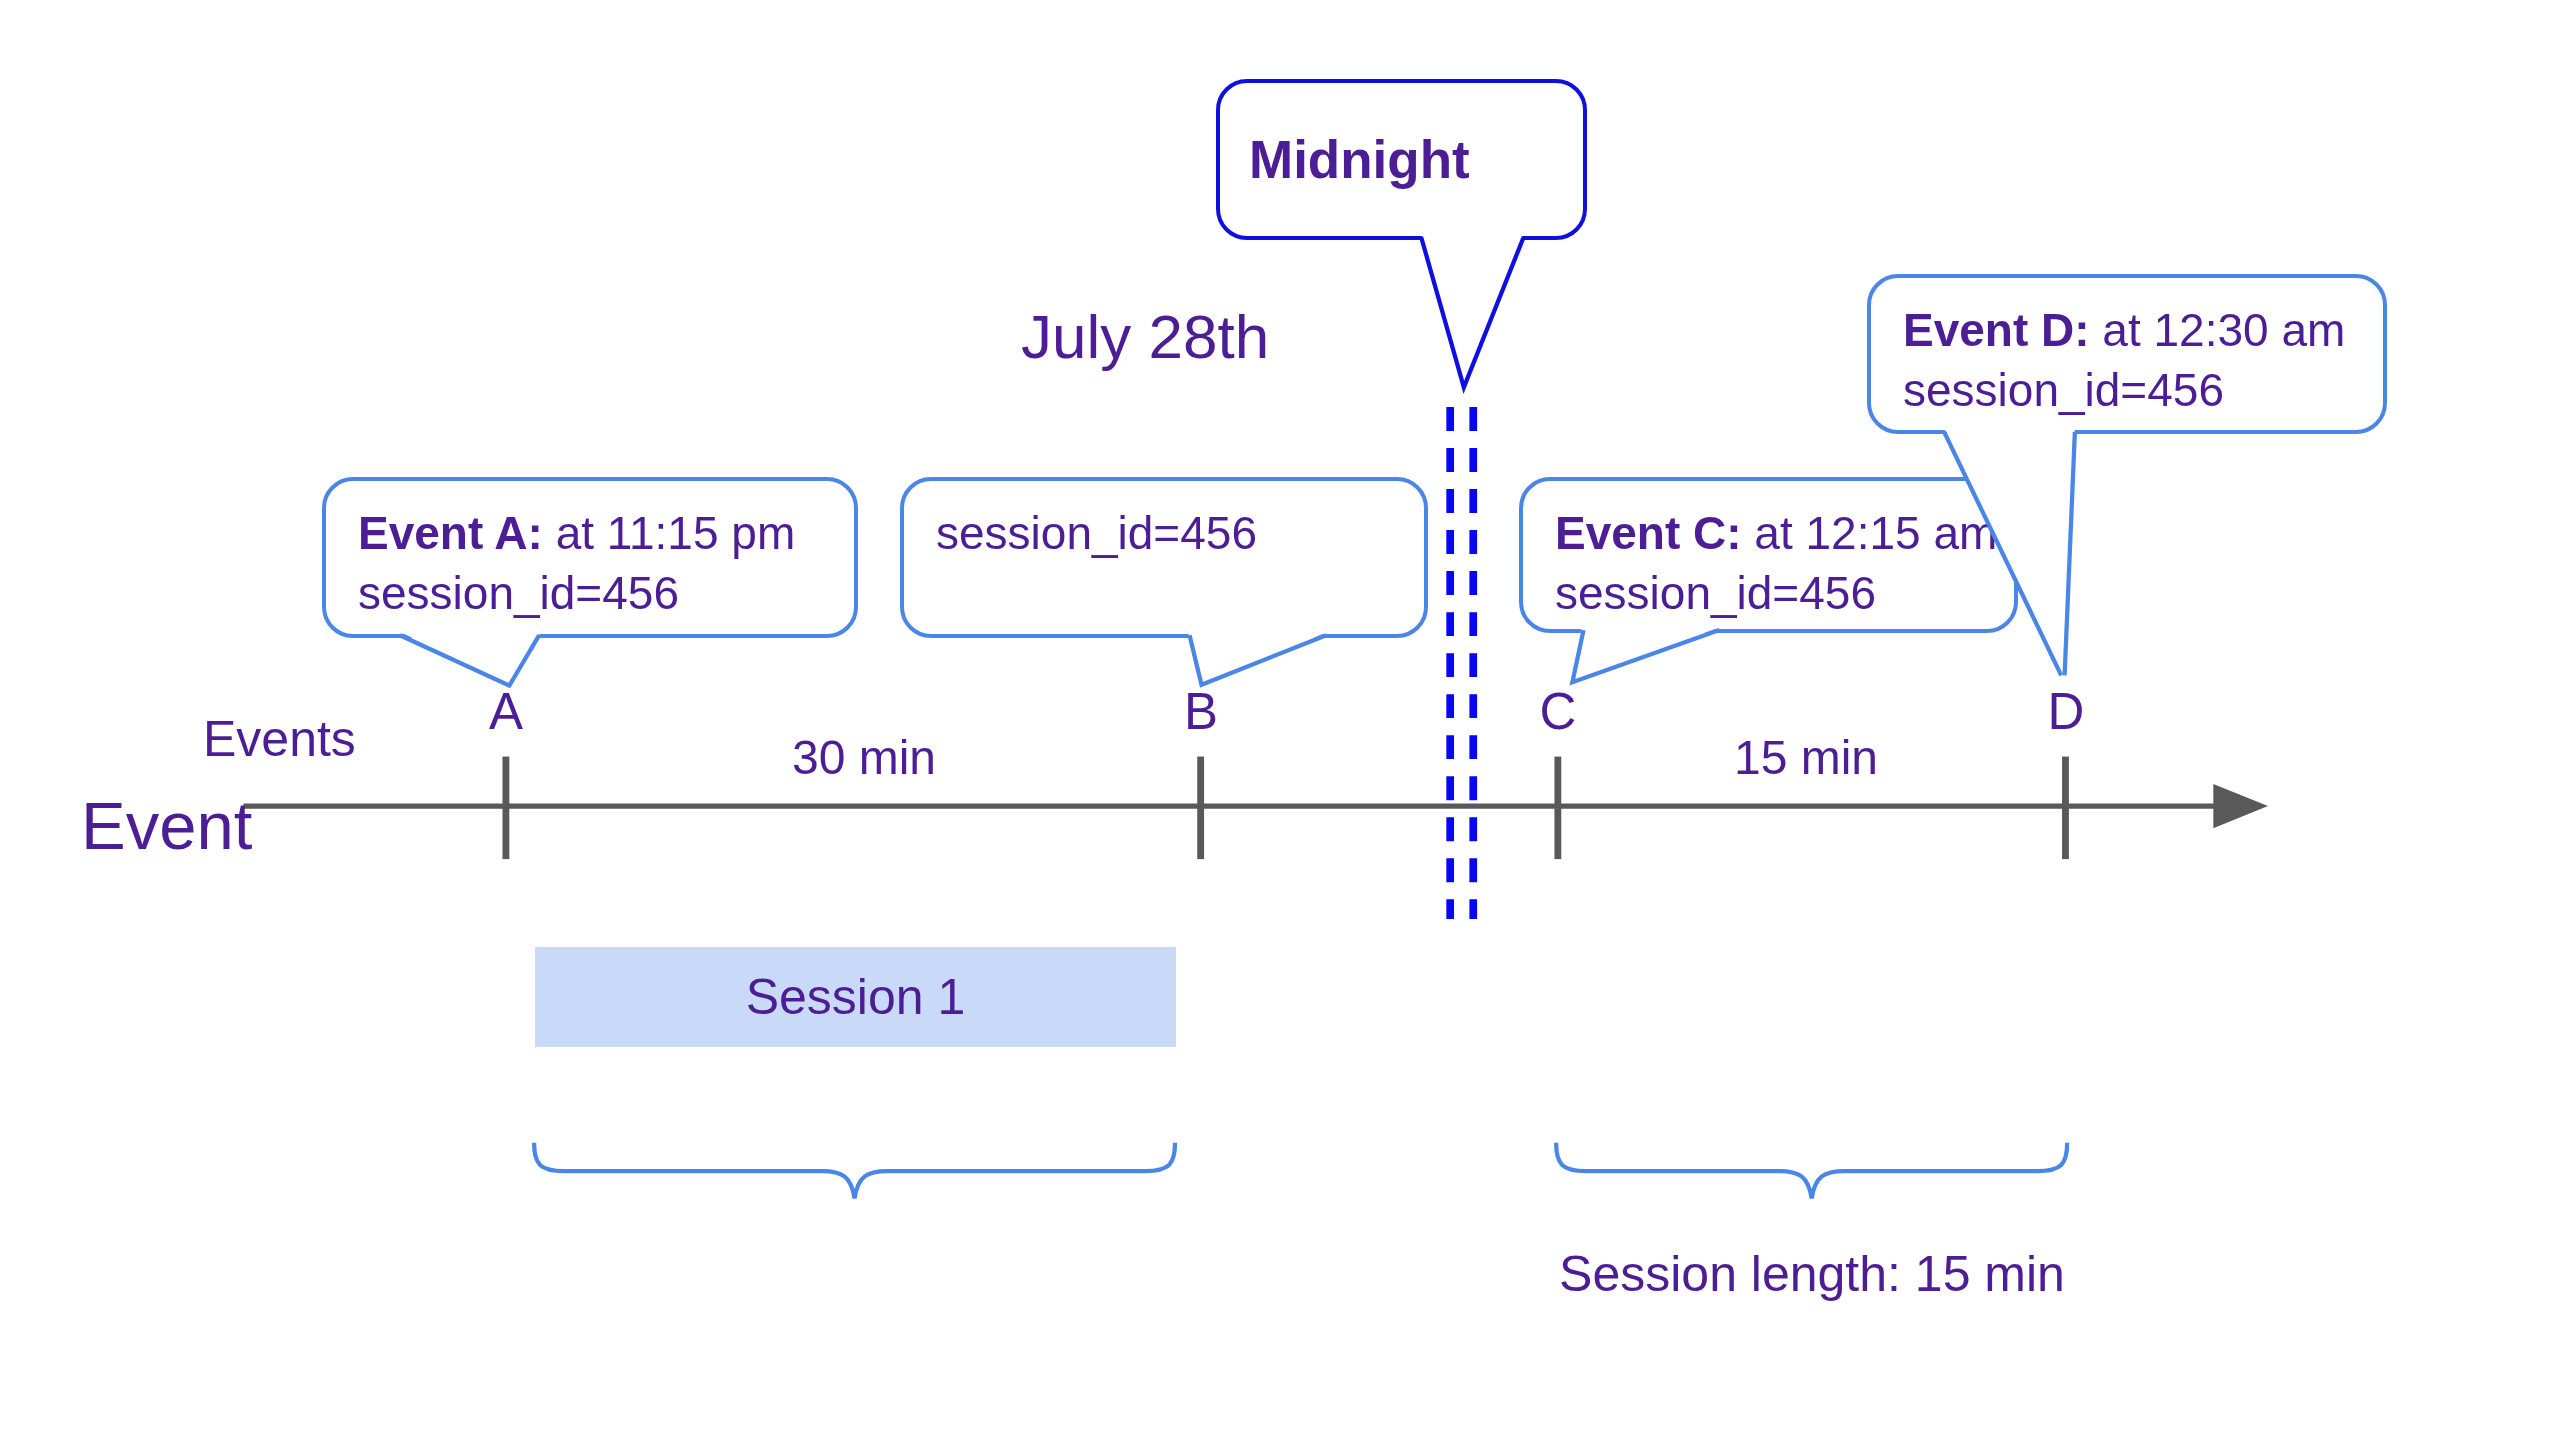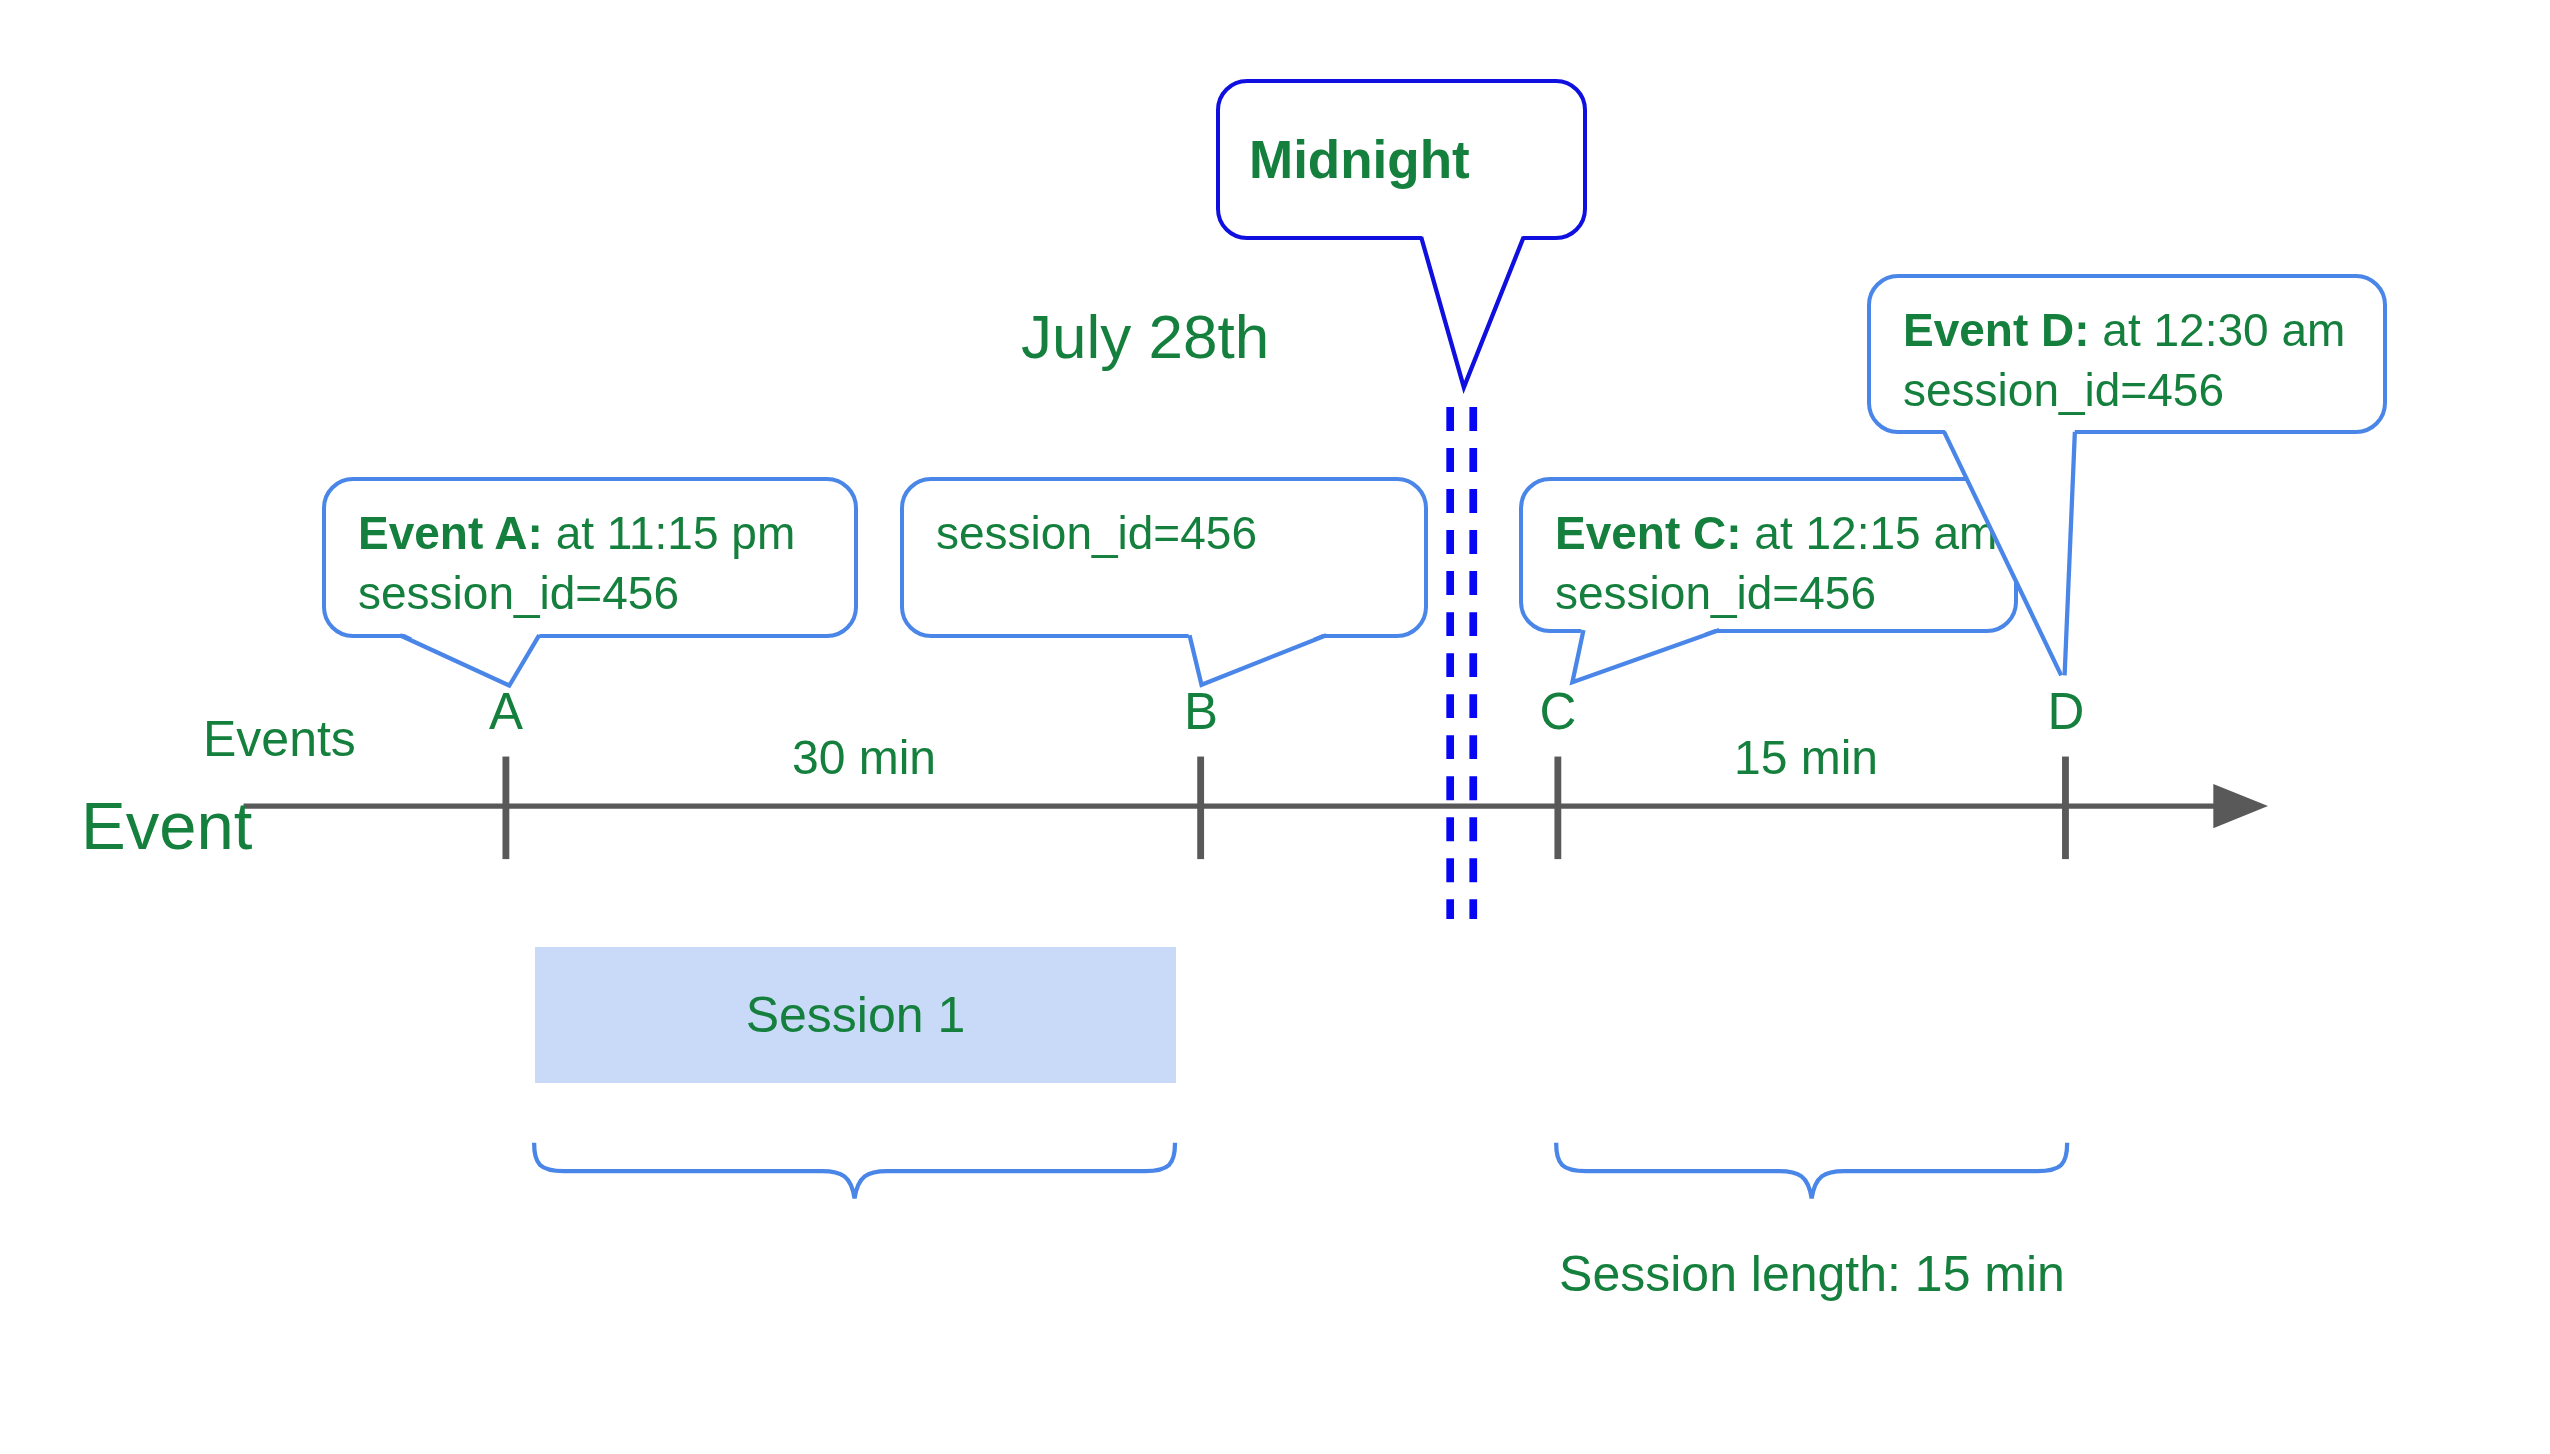--- a/index.html
+++ b/index.html
@@ -1,18 +1,18 @@
 <!DOCTYPE html>
 <html style="font-size:13.7px"><head>
 <meta charset="utf-8">
 <style>
   html,body{margin:0;padding:0;background:#ffffff;}
   .canvas{
     position:relative;width:2550px;height:1455px;background:#ffffff;overflow:hidden;
-    font-family:"Liberation Sans", sans-serif;color:#15803d;text-decoration:underline;
+    font-family:"Liberation Sans", sans-serif;color:#4c1d95;text-decoration:underline;
   }
   svg.layer{position:absolute;left:0;top:0;}
   
   .bubble{
     position:absolute;background:#ffffff;border:4.3px solid #4a86e8;border-radius:31px;
     box-sizing:border-box;font-size:46px;line-height:60px;padding:22px 36px 0 32px;
     white-space:nowrap;
   }
   .bubble b{font-weight:bold;}
   .bubble-deep{
@@ -104,20 +104,20 @@
   <div class="letter" style="left:506px;top:684px;">A</div>
   <div class="letter" style="left:1201px;top:684px;">B</div>
   <div class="letter" style="left:1558px;top:684px;">C</div>
   <div class="letter" style="left:2066px;top:684px;">D</div>
 
   <div class="user-label" style="left:81px;top:788px;">Event</div>
 
   <div class="interval" style="left:864px;top:732px;">30 min</div>
   <div class="interval" style="left:1806px;top:732px;">15 min</div>
 
-  <div class="session-box" style="left:535px;top:947px;width:641px;height:136px;align-items:center;">
+  <div class="session-box" style="left:535px;top:947px;width:641px;height:100px;align-items:center;">
     <span>Session 1</span>
   </div>
 
   <div class="length-label centerx" style="left:1812px;top:1246px;">Session length: 15 min</div>
 
 </div>
 
 
 </body></html>

